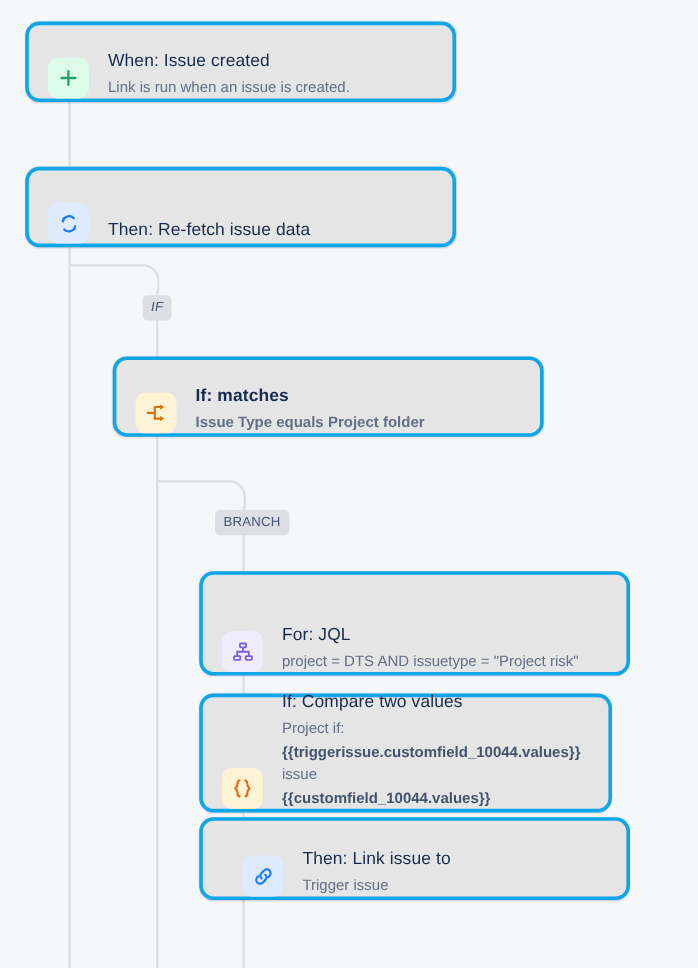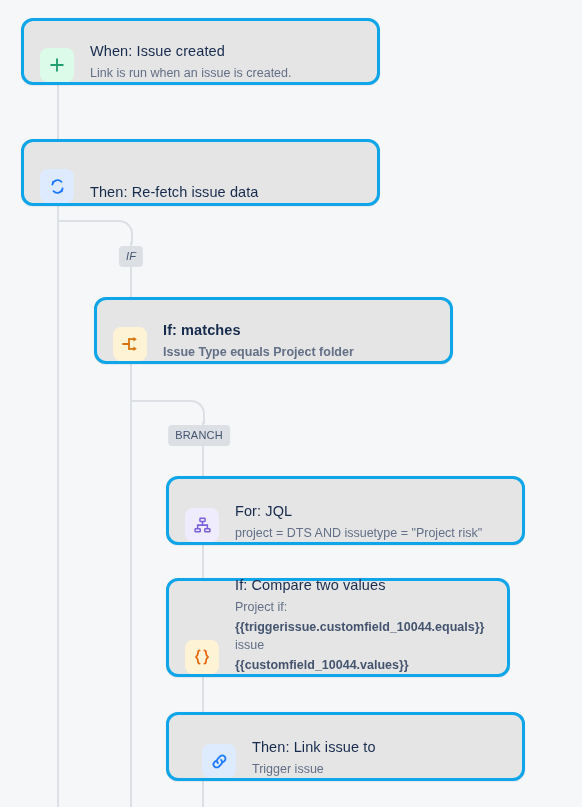--- a/index.html
+++ b/index.html
@@ -109,21 +109,21 @@
   <div class="elbow" style="left:58px; top:220px; width:73px; height:22px;"></div>
 
   <div class="vline" style="left:130px; top:242px; height:565px;"></div>
 
   <div class="elbow" style="left:131px; top:400px; width:72px; height:22px;"></div>
 
   <div class="vline" style="left:202px; top:422px; height:385px;"></div>
 
   <div class="badge" style="left:131px; top:246px;font-style:italic;">IF</div>
 
-  <div class="badge" style="left:199px; top:425px;">BRANCH</div>
+  <div class="badge" style="left:210px; top:425px;">BRANCH</div>
 
   <div class="card" style="left:21px; top:18px; width:359px; height:67px;">
     <div class="card-icon ic-green">
       <svg width="18" height="18" viewBox="0 0 18 18" aria-hidden="true">
         <path d="M9 3.2 V14.8 M3.2 9 H14.8" stroke="#22a06b" stroke-width="1.9" stroke-linecap="round"></path>
       </svg>
     </div>
     <div class="card-text">
       <div class="card-title">When: Issue created</div>
       <div class="card-sub">Link is run when an issue is created.</div>
@@ -156,21 +156,21 @@
         <path d="M13.4 3.0 L16.9 5.2 L13.4 7.4 Z" fill="#d9730d"></path>
         <path d="M13.4 12.6 L16.9 14.8 L13.4 17.0 Z" fill="#d9730d"></path>
       </svg>
     </div>
     <div class="card-text">
       <div class="card-title">If: matches</div>
       <div class="card-sub">Issue Type equals Project folder</div>
     </div>
   </div>
 
-  <div class="card" style="left:166px; top:476px; width:359px; height:69px;">
+  <div class="card" style="left:166px; top:476px; width:359px; height:87px;">
     <div class="card-icon ic-purple">
       <svg width="19" height="19" viewBox="0 0 20 20" aria-hidden="true">
         <g fill="none" stroke="#7b61d9" stroke-width="1.6">
           <rect x="7.3" y="2.4" width="5.4" height="3.3" rx="0.7"></rect>
           <rect x="2.2" y="13.4" width="5.4" height="3.3" rx="0.7"></rect>
           <rect x="12.4" y="13.4" width="5.4" height="3.3" rx="0.7"></rect>
           <path d="M10 5.7 V9.6"></path>
           <path d="M4.9 13.4 V9.6 H15.1 V13.4"></path>
         </g>
       </svg>
@@ -189,29 +189,29 @@
                    C5.0 11.0 5.9 11.7 5.9 13.4 C5.9 14.8 5.9 16.6 7.6 16.6"></path>
           <path d="M12.4 3.4 C14.1 3.4 14.1 5.2 14.1 6.6 C14.1 8.3 15.0 9.0 16.0 10
                    C15.0 11.0 14.1 11.7 14.1 13.4 C14.1 14.8 14.1 16.6 12.4 16.6"></path>
         </g>
       </svg>
     </div>
     <div class="card-text">
       <div class="card-title">If: Compare two values</div>
       <div class="card-sub">Project if:</div>
       <div class="card-sub">
-        <span class="sv">{{triggerissue.customfield_10044.equals}}</span><span> issue</span>
+        <span class="sv">{{triggerissue.customfield_10044.values}}</span><span> issue</span>
       </div>
       <div class="card-sub">
         <span class="sv">{{customfield_10044.values}}</span>
       </div>
     </div>
   </div>
 
-  <div class="card" style="left:166px; top:712px; width:359px; height:69px;padding-left:33px;">
+  <div class="card" style="left:166px; top:681px; width:359px; height:69px;padding-left:33px;">
     <div class="card-icon ic-blue">
       <svg width="19" height="19" viewBox="0 0 20 20" aria-hidden="true">
         <g fill="none" stroke="#1d7afc" stroke-width="1.9" stroke-linecap="round">
           <path d="M8.4 11.6 C7.1 10.3 7.1 8.2 8.4 6.9 L10.6 4.7
                    C11.9 3.4 14.0 3.4 15.3 4.7 C16.6 6.0 16.6 8.1 15.3 9.4 L14.2 10.5"></path>
           <path d="M11.6 8.4 C12.9 9.7 12.9 11.8 11.6 13.1 L9.4 15.3
                    C8.1 16.6 6.0 16.6 4.7 15.3 C3.4 14.0 3.4 11.9 4.7 10.6 L5.8 9.5"></path>
         </g>
       </svg>
     </div>

